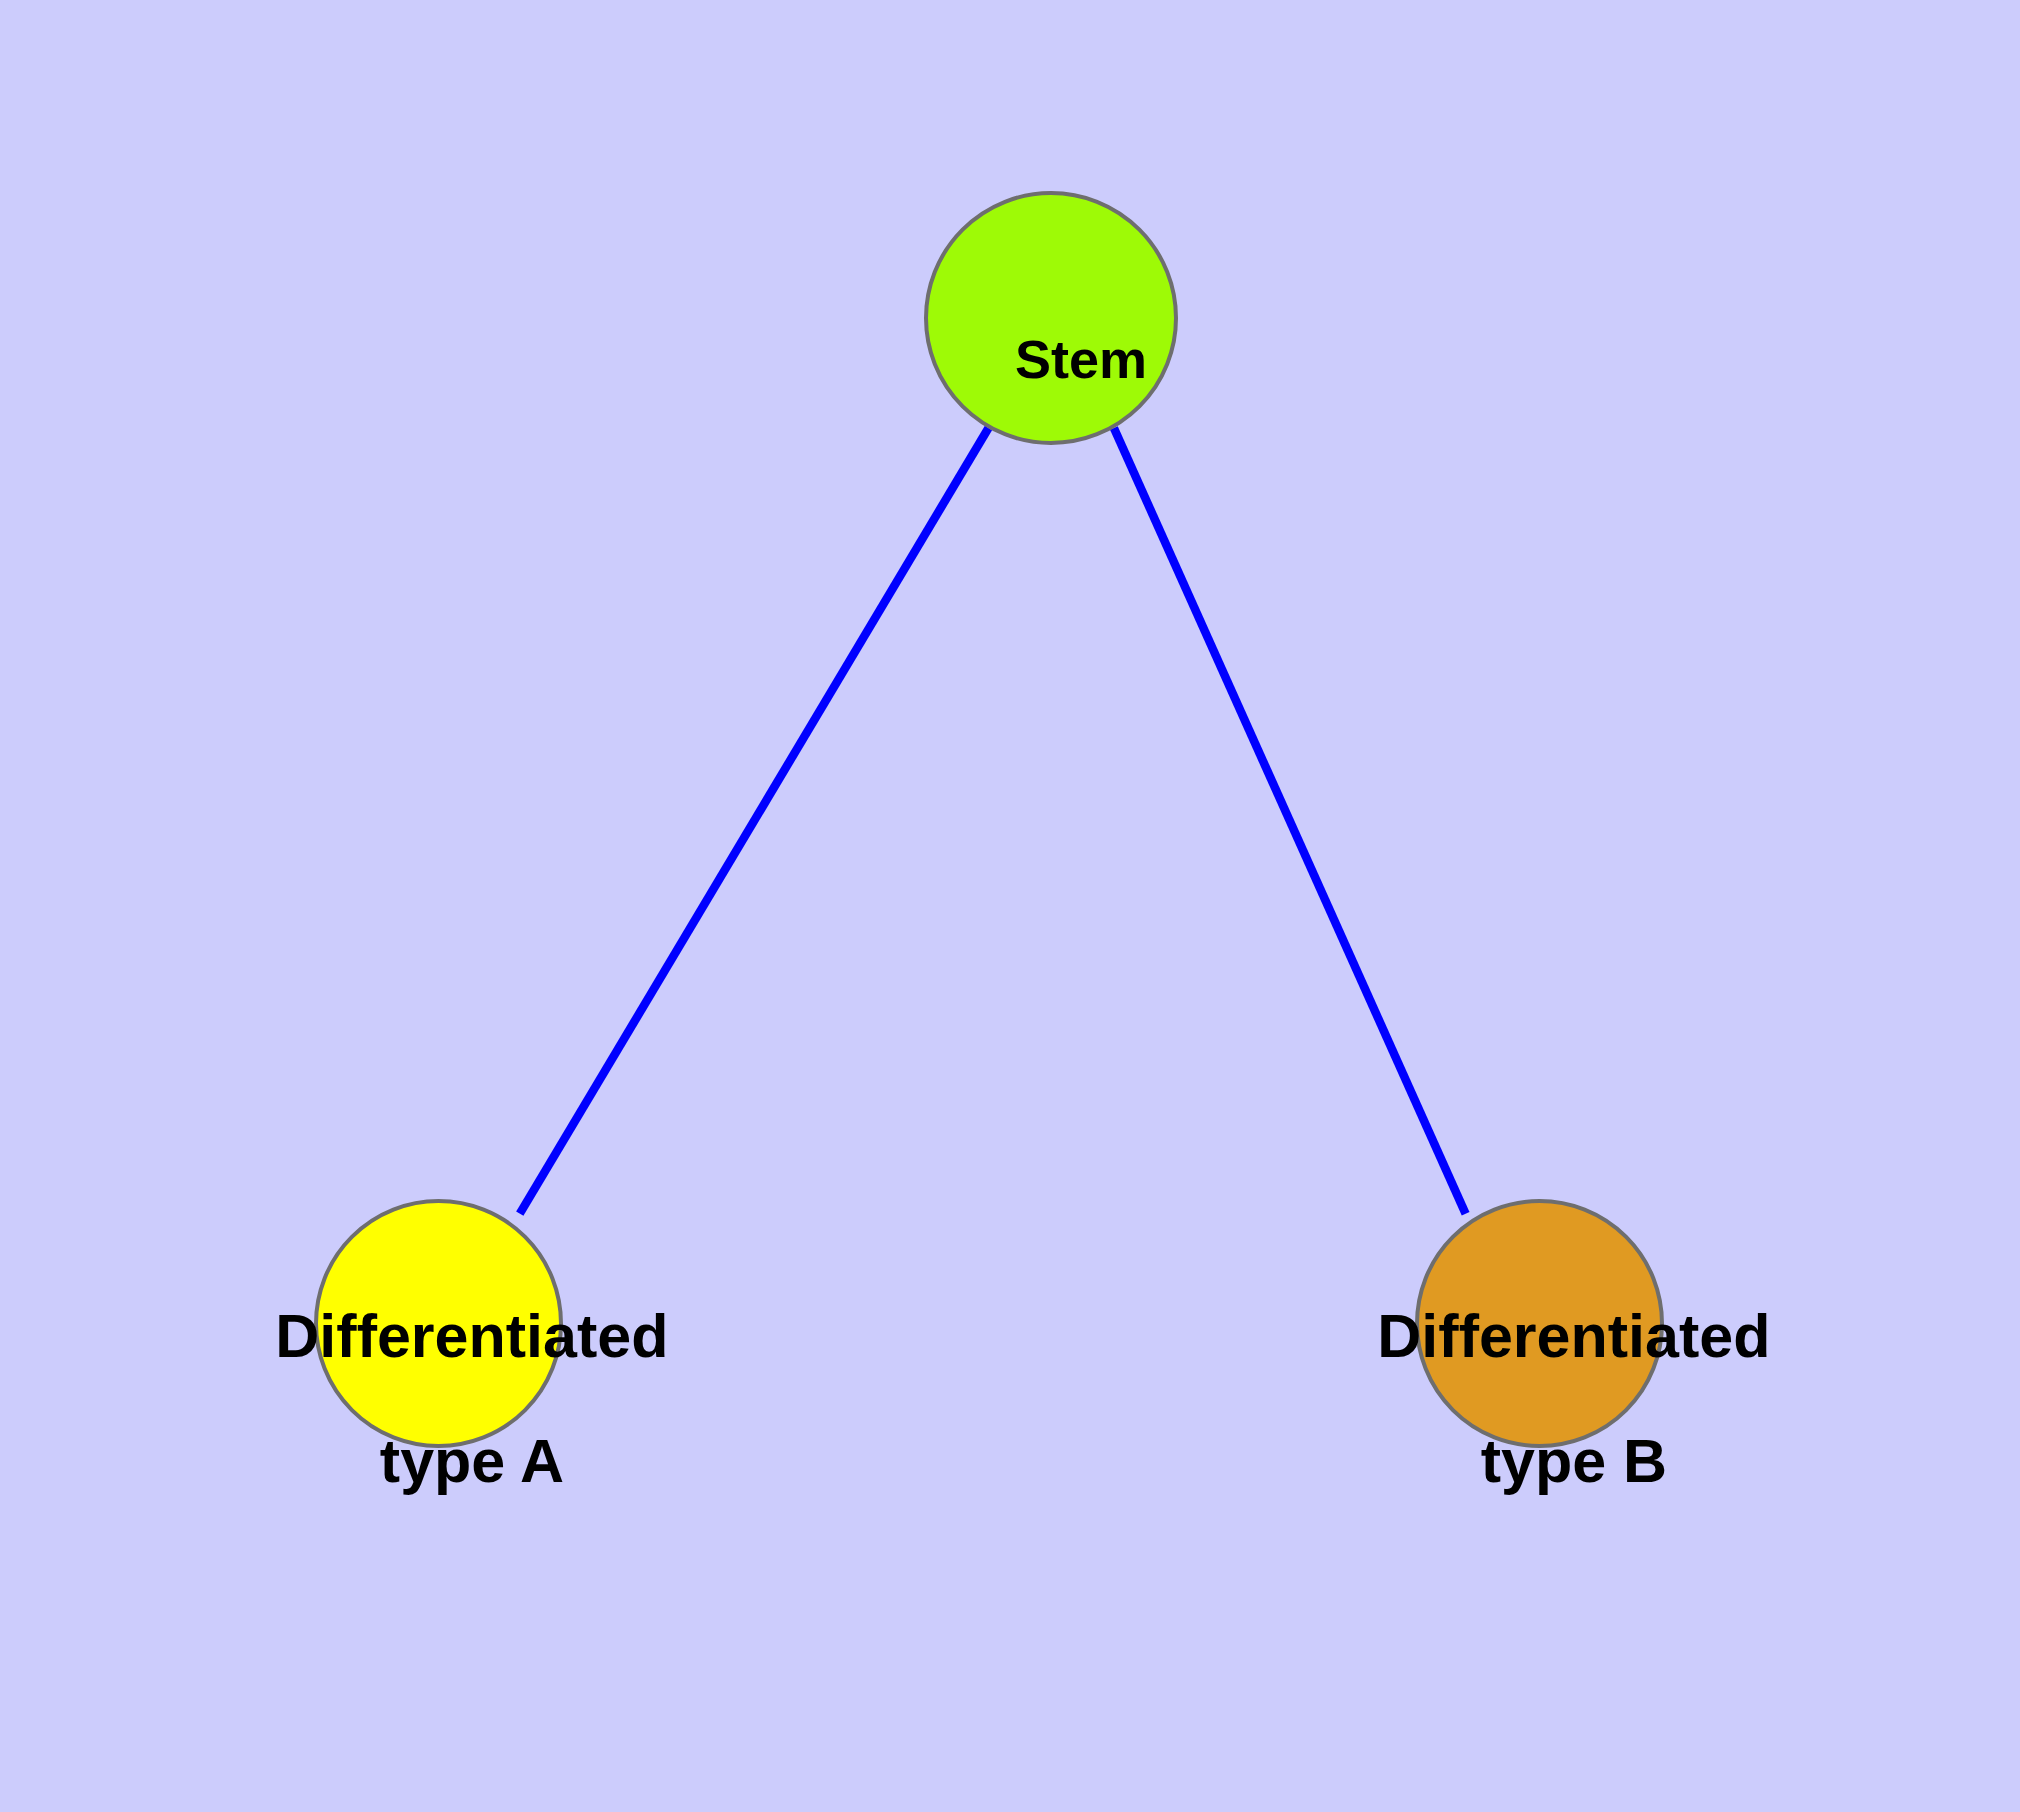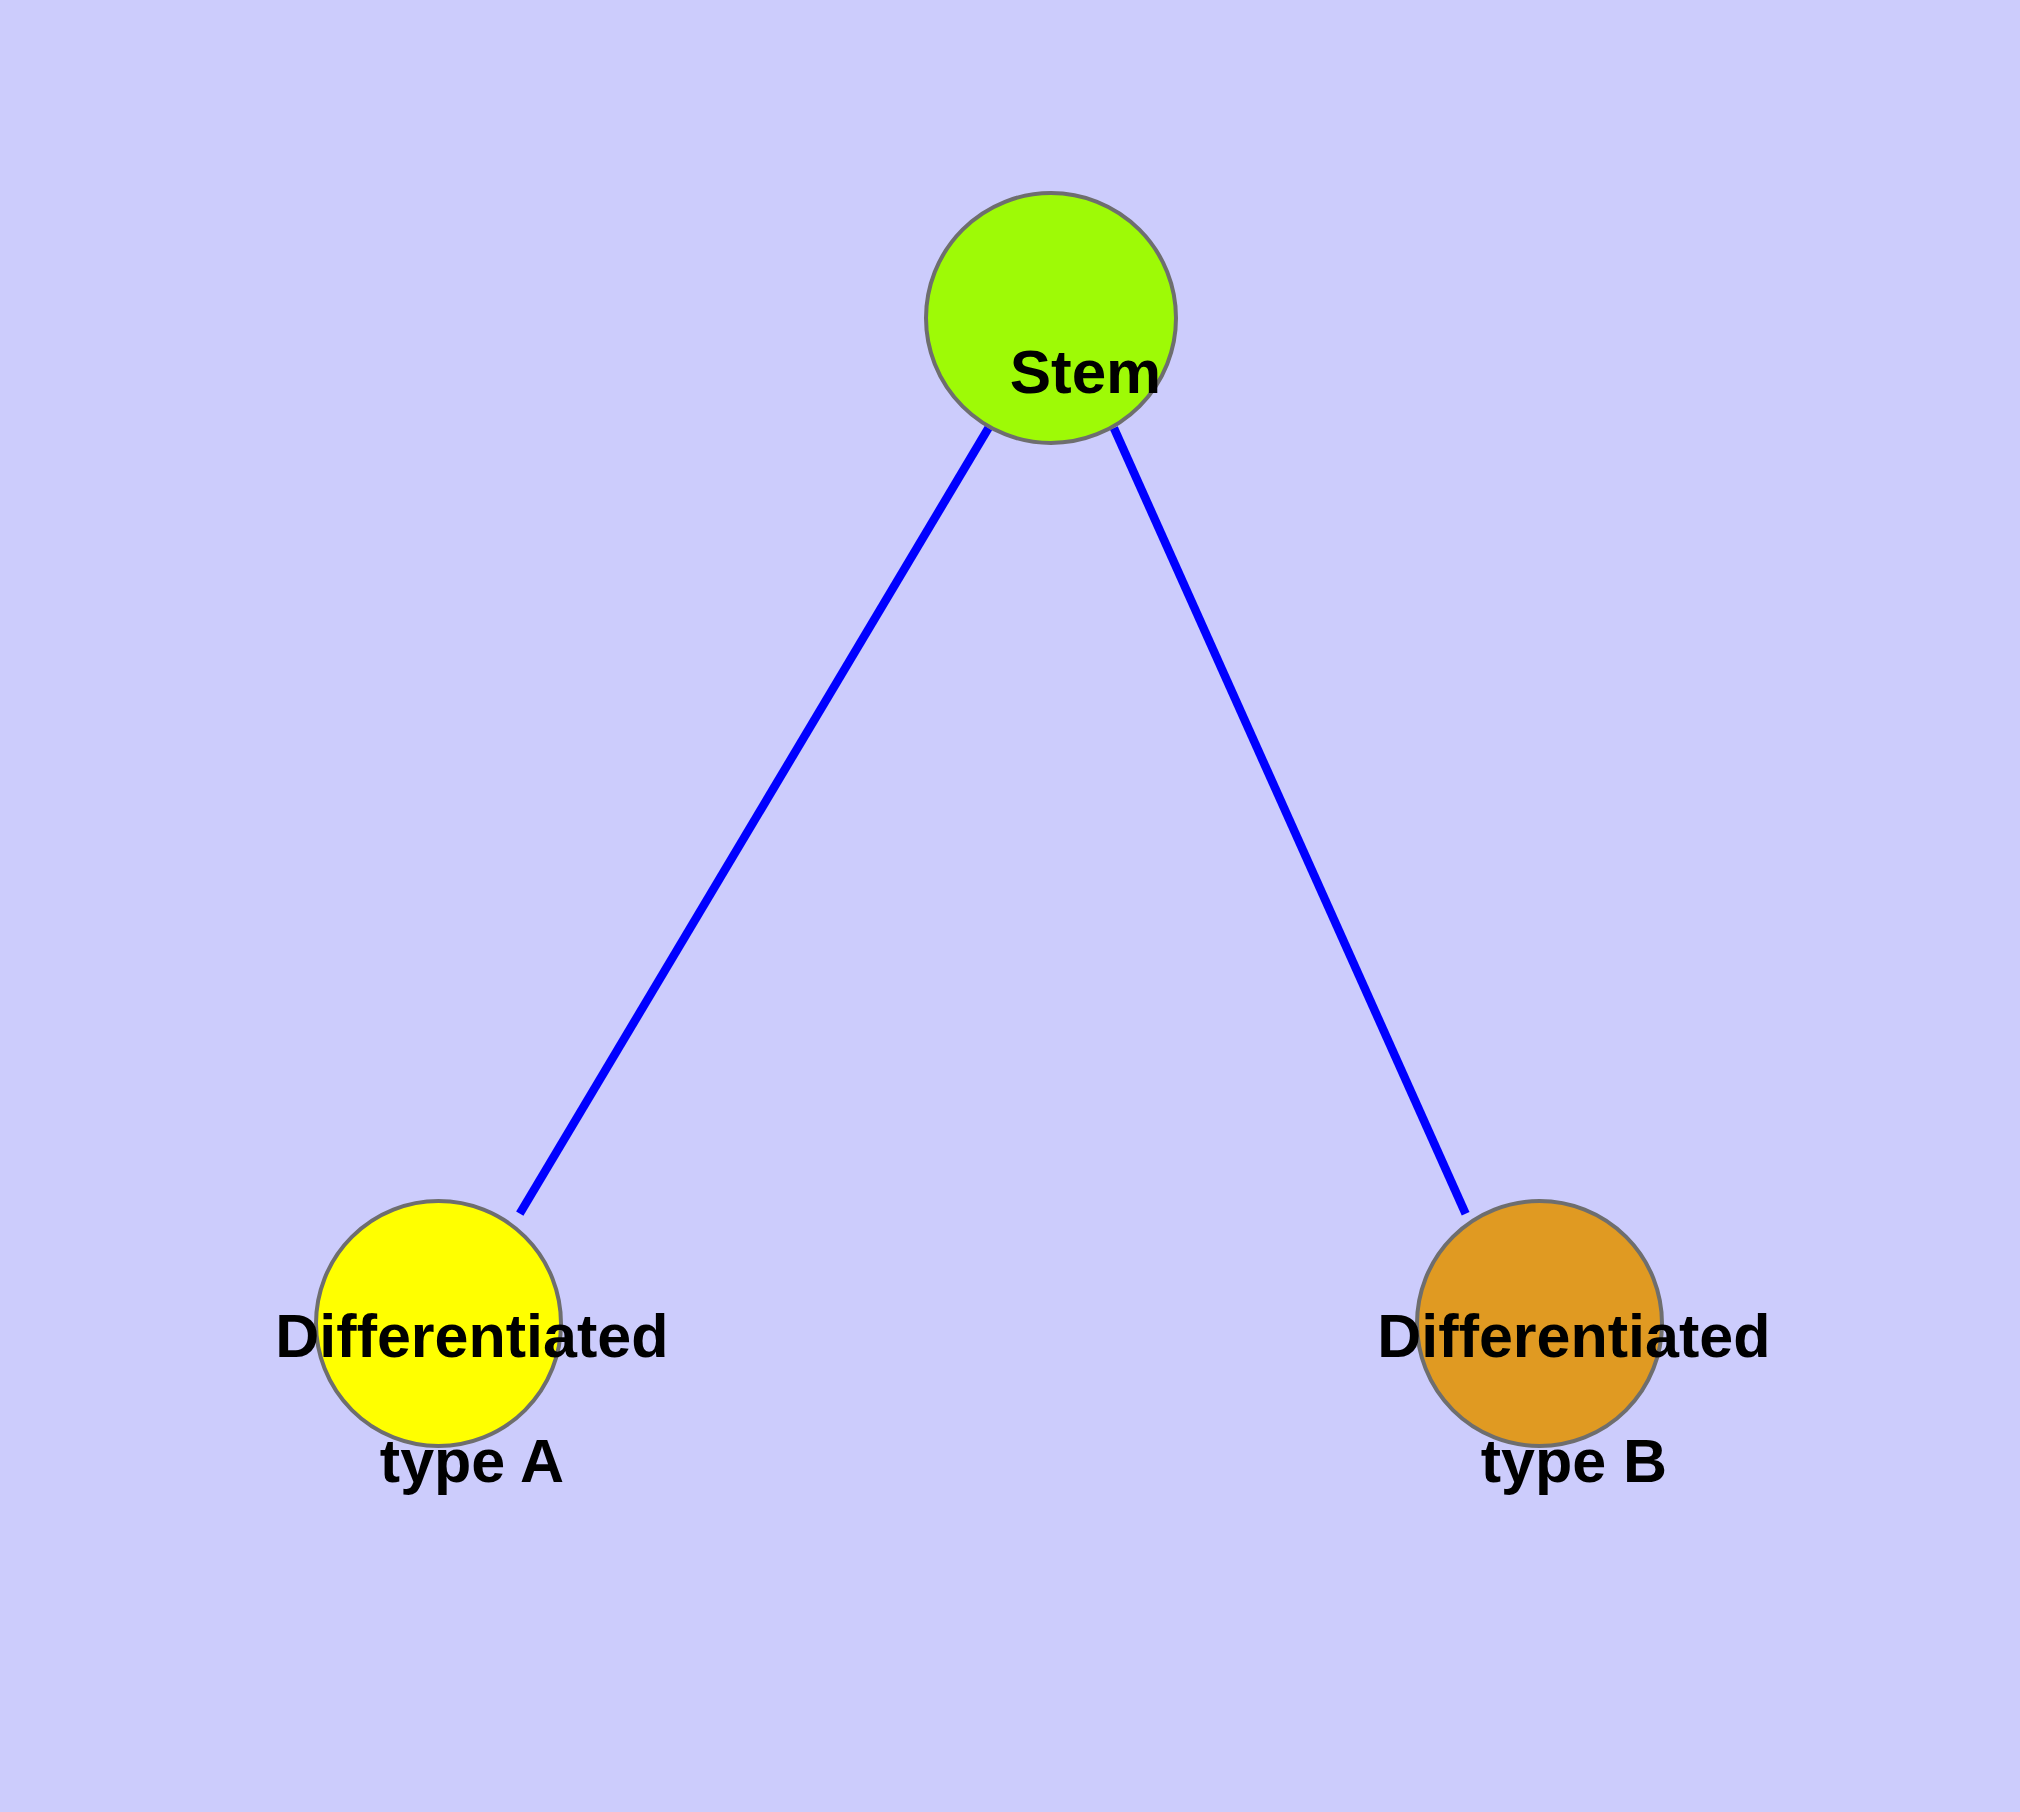--- a/index.html
+++ b/index.html
@@ -61,21 +61,21 @@
     left: 1415px;
     top: 1199px;
     width: 250px;
     height: 250px;
     background: #e09a22;
   }
   #label-stem {
     left: 924px;
     top: 277px;
     width: 254px;
-    font-size: 62px;
+    font-size: 54px;
   }
   #label-diff-a {
     left: 99px;
     top: 1243px;
     width: 678px;
     font-size: 61px;
   }
   #label-diff-b {
     left: 1201px;
     top: 1243px;

